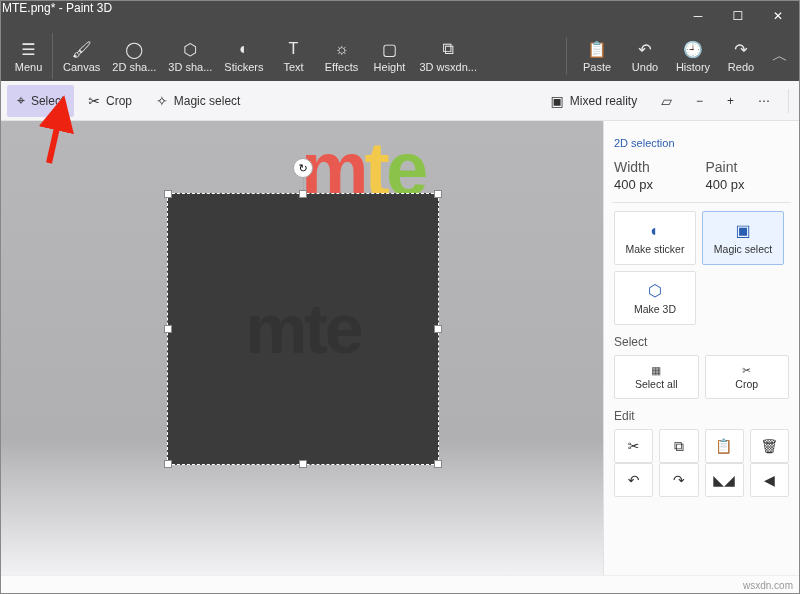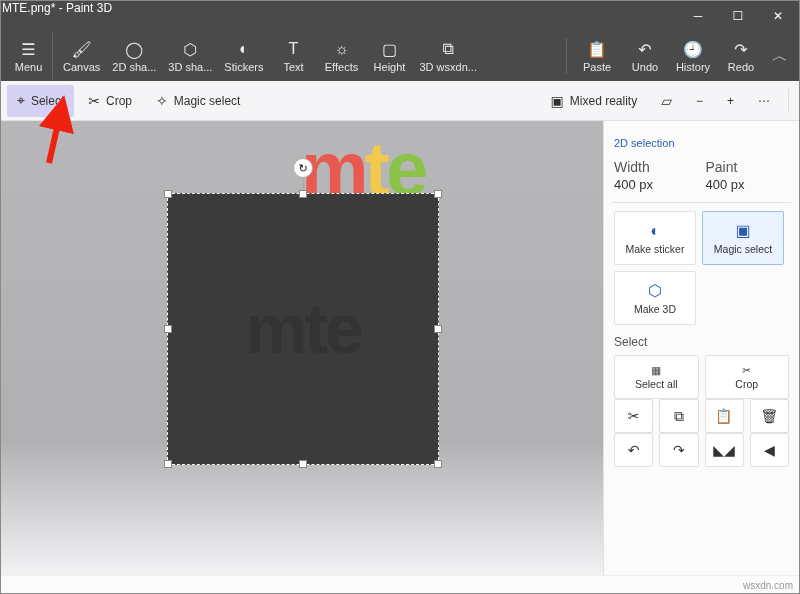--- a/index.html
+++ b/index.html
@@ -232,20 +232,21 @@
     <div class="pill">
       <span>▦</span>
       <span>Select all</span>
     </div>
     <div class="pill">
       <span>✂</span>
       <span>Crop</span>
     </div>
   </div>
 
+  <div class="sec-label">Edit</div>
   <div class="icons-row">
     <div class="iconbtn">
           <span>✂</span>
         </div>
     <div class="iconbtn">
           <span>⧉</span>
         </div>
     <div class="iconbtn">
           <span>📋</span>
         </div>

